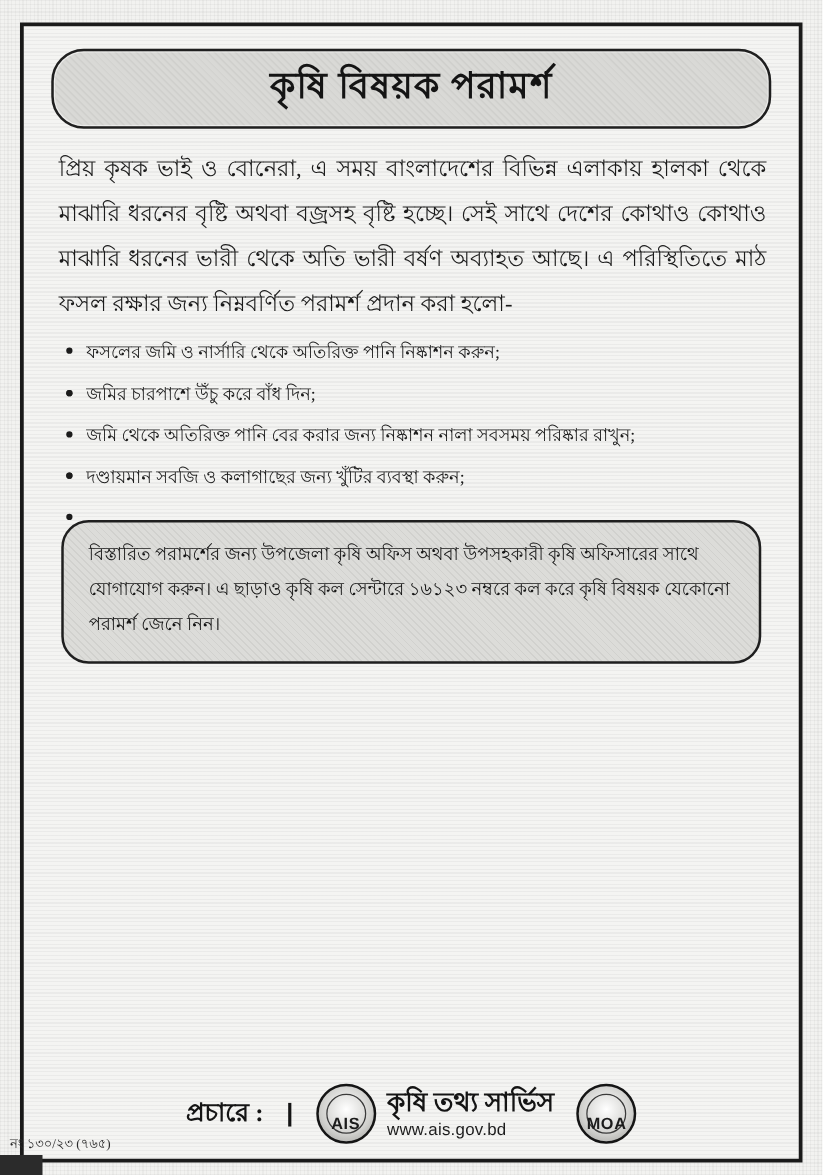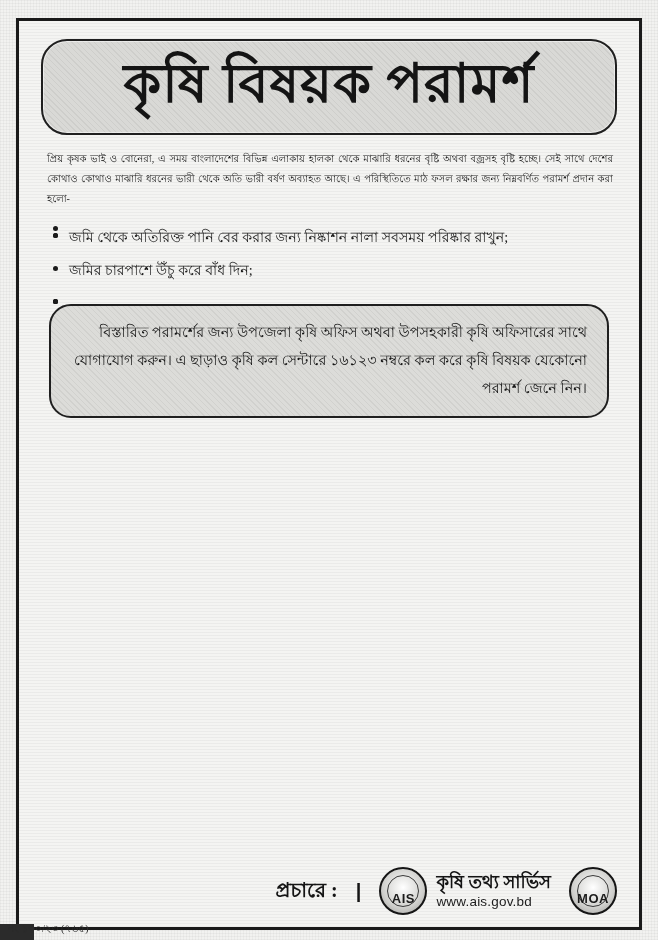--- a/index.html
+++ b/index.html
@@ -45,30 +45,30 @@
     border-radius: 26px;
     background:
       repeating-linear-gradient(45deg, rgba(0,0,0,0.05) 0px, rgba(0,0,0,0.05) 1px, rgba(255,255,255,0) 1px, rgba(255,255,255,0) 4px),
       #d9d9d6;
     text-align: center;
     padding: 10px 8px 14px 8px;
     margin: 4px 6px 14px 6px;
     box-shadow: inset 0 0 0 1px rgba(255,255,255,0.5);
   }
   .title-text {
-    font-size: 54px;
+    font-size: 29px;
     font-weight: bold;
     color: #141414;
     letter-spacing: 1px;
     line-height: 1.25;
     font-family: "Liberation Serif", serif;
   }
 
   .intro {
-    font-size: 10px;
+    font-size: 18px;
     line-height: 2.0;
     color: #1b1b1b;
     text-align: justify;
     padding: 0 10px 0 12px;
     margin-bottom: 8px;
     font-family: "Liberation Serif", serif;
   }
 
   .advice-list {
     list-style: none;
@@ -98,34 +98,34 @@
   }
 
   .contact-box {
     margin: 14px 14px 0 14px;
     border: 2px solid #1f1f1f;
     border-radius: 22px;
     background:
       repeating-linear-gradient(45deg, rgba(0,0,0,0.05) 0px, rgba(0,0,0,0.05) 1px, rgba(255,255,255,0) 1px, rgba(255,255,255,0) 4px),
       #dcdcd9;
     padding: 12px 20px 14px 20px;
-    text-align: right;
+    text-align: left;
   }
   .contact-text {
     font-size: 14.4px;
     line-height: 1.95;
     color: #151515;
     font-family: "Liberation Serif", serif;
   }
 
   .footer {
     margin-top: auto;
     display: flex;
     align-items: center;
-    justify-content: flex-end;
+    justify-content: center;
     gap: 18px;
     padding: 10px 6px 4px 6px;
   }
   .footer-label {
     font-size: 20px;
     font-weight: bold;
     color: #151515;
     white-space: nowrap;
     font-family: "Liberation Serif", serif;
   }
@@ -172,36 +172,36 @@
     transform: translateY(7px);
     font-size: 13px;
     letter-spacing: 0.5px;
   }
   .org-texts {
     display: flex;
     flex-direction: column;
     line-height: 1.25;
   }
   .org-name {
-    font-size: 18px;
+    font-size: 21px;
     font-weight: bold;
     color: #141414;
     font-family: "Liberation Serif", serif;
   }
   .org-url {
     font-size: 13.5px;
     color: #1c1c1c;
     font-family: Liberation Sans, sans-serif;
     letter-spacing: 0.2px;
   }
 
   .corner-code {
     position: absolute;
     left: 8px;
-    bottom: 2px;
+    bottom: 16px;
     font-size: 10.5px;
     color: #2a2a2a;
     font-family: "Liberation Serif", serif;
   }
   .corner-stamp {
     position: absolute;
     left: 0px;
     bottom: 0px;
     width: 34px;
     height: 16px;
@@ -216,37 +216,39 @@
 
     <div class="title-box">
       <div class="title-text">কৃষি বিষয়ক পরামর্শ</div>
     </div>
 
     <div class="intro">প্রিয় কৃষক ভাই ও বোনেরা, এ সময় বাংলাদেশের বিভিন্ন এলাকায় হালকা থেকে মাঝারি ধরনের বৃষ্টি অথবা বজ্রসহ বৃষ্টি হচ্ছে। সেই সাথে দেশের কোথাও কোথাও মাঝারি ধরনের ভারী থেকে অতি ভারী বর্ষণ অব্যাহত আছে। এ পরিস্থিতিতে মাঠ ফসল রক্ষার জন্য নিম্নবর্ণিত পরামর্শ প্রদান করা হলো-</div>
 
     <ul class="advice-list">
       <li class="advice-item">
         <span class="bullet"></span>
-      </li>
-      <li class="advice-item">
-        <span class="bullet"></span>
+        <span>ফসলের জমি ও নার্সারি থেকে অতিরিক্ত পানি নিষ্কাশন করুন;</span>
+      </li>
+      <li class="advice-item">
+        <span class="bullet"></span>
+      </li>
+      <li class="advice-item">
+        <span class="bullet"></span>
+        <span>জমির চারপাশে উঁচু করে বাঁধ দিন;</span>
       </li>
       <li class="advice-item">
         <span class="bullet"></span>
         <span>জমি থেকে অতিরিক্ত পানি বের করার জন্য নিষ্কাশন নালা সবসময় পরিষ্কার রাখুন;</span>
       </li>
       <li class="advice-item">
         <span class="bullet"></span>
-        <span>জমির চারপাশে উঁচু করে বাঁধ দিন;</span>
-      </li>
-      <li class="advice-item">
-        <span class="bullet"></span>
-      </li>
-      <li class="advice-item">
-        <span class="bullet"></span>
+      </li>
+      <li class="advice-item">
+        <span class="bullet"></span>
+        <span>দণ্ডায়মান সবজি ও কলাগাছের জন্য খুঁটির ব্যবস্থা করুন;</span>
       </li>
       <li class="advice-item">
         <span class="bullet"></span>
       </li>
     </ul>
 
     <div class="contact-box">
       <div class="contact-text">বিস্তারিত পরামর্শের জন্য উপজেলা কৃষি অফিস অথবা উপসহকারী কৃষি অফিসারের সাথে যোগাযোগ করুন। এ ছাড়াও কৃষি কল সেন্টারে ১৬১২৩ নম্বরে কল করে কৃষি বিষয়ক যেকোনো পরামর্শ জেনে নিন।</div>
     </div>
 

